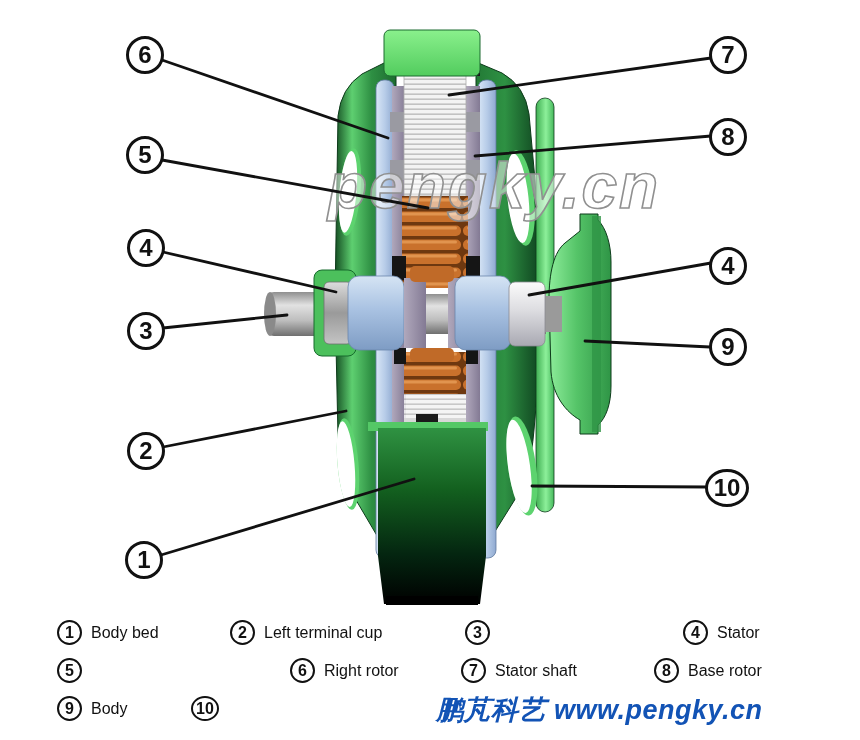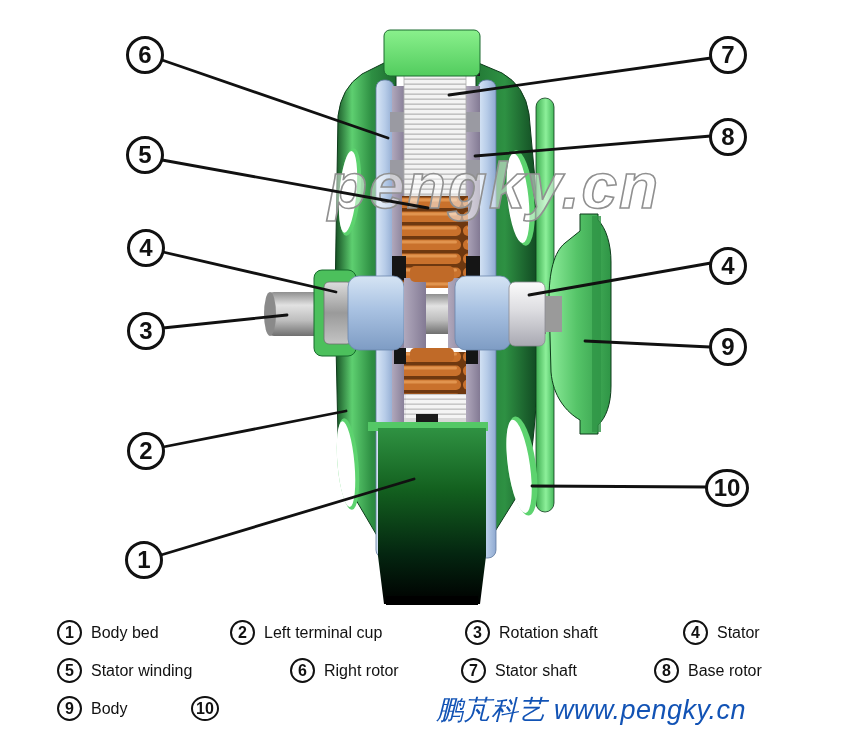--- a/index.html
+++ b/index.html
@@ -24,21 +24,21 @@
   }
   .lnum{
     display:inline-flex;align-items:center;justify-content:center;
     min-width:25px;height:25px;box-sizing:border-box;padding:0 3px;
     border:2px solid #111;border-radius:50%;
     font-weight:bold;font-size:16px;line-height:1;color:#111;
   }
   .llabel{font-size:16px;color:#111;}
   .branding{
     position:absolute;left:436px;top:692px;
-    font-style:italic;font-weight:normal;font-size:27px;letter-spacing:0.5px;
+    font-style:italic;font-weight:bold;font-size:27px;letter-spacing:0.5px;
     color:#1253b5;white-space:nowrap;
   }
 </style>
 </head>
 <body>
 
 <div id="stage">
 
 <svg id="diagram-svg" width="860" height="740" viewBox="0 0 860 740">
   <defs>
@@ -264,30 +264,28 @@
     <div class="legend-item" style="left:57px;top:620px">
       <span class="lnum">1</span>
       <span class="llabel">Body bed</span>
     </div>
     <div class="legend-item" style="left:230px;top:620px">
       <span class="lnum">2</span>
       <span class="llabel">Left terminal cup</span>
     </div>
     <div class="legend-item" style="left:465px;top:620px">
       <span class="lnum">3</span>
-      <span class="llabel">Rotation shaft</span>
     </div>
     <div class="legend-item" style="left:683px;top:620px">
       <span class="lnum">4</span>
       <span class="llabel">Stator</span>
     </div>
 
     <div class="legend-item" style="left:57px;top:658px">
       <span class="lnum">5</span>
-      <span class="llabel">Stator winding</span>
     </div>
     <div class="legend-item" style="left:290px;top:658px">
       <span class="lnum">6</span>
       <span class="llabel">Right rotor</span>
     </div>
     <div class="legend-item" style="left:461px;top:658px">
       <span class="lnum">7</span>
       <span class="llabel">Stator shaft</span>
     </div>
     <div class="legend-item" style="left:654px;top:658px">

